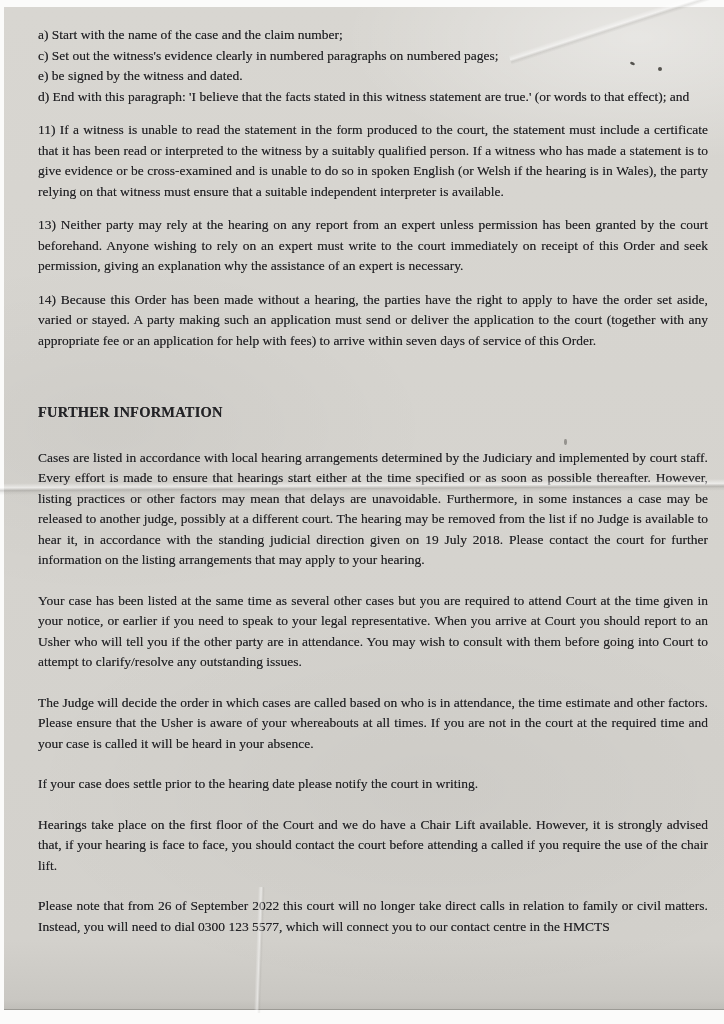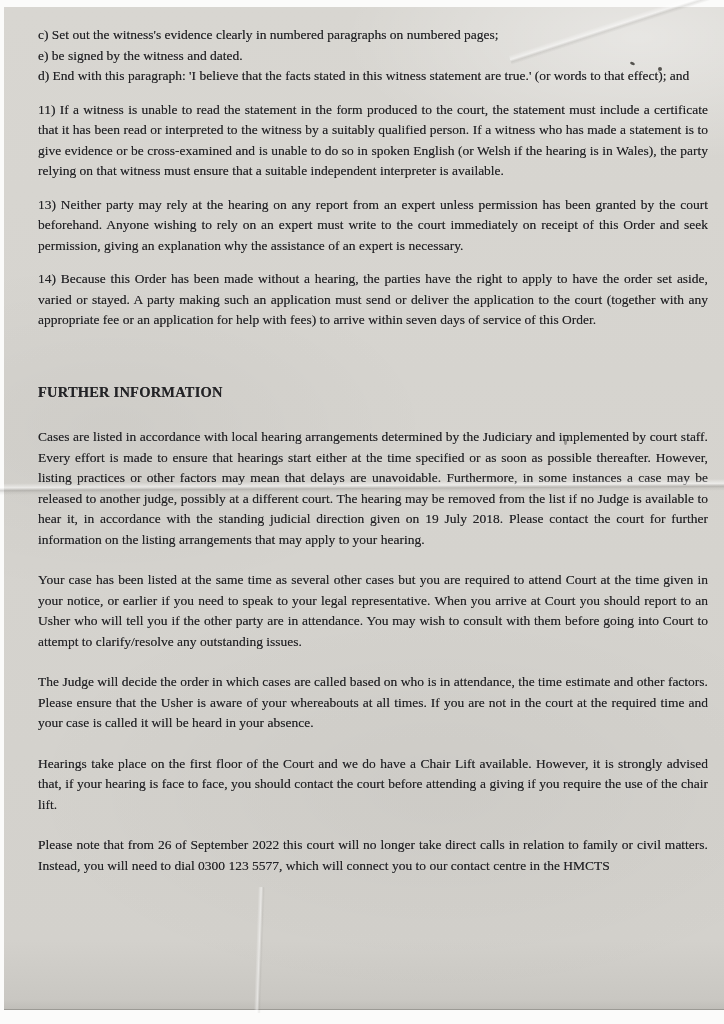--- a/index.html
+++ b/index.html
@@ -104,36 +104,38 @@
   .speck.s2 { left: 654px; top: 60px; width: 4px; height: 4px; }
   .speck.s3 { left: 560px; top: 432px; width: 3px; height: 6px; opacity: .5; border-radius: 40%; }
 </style>
 </head>
 <body>
 
 <div class="paper">
   <div class="content">
 
     <div>
+      <p>a) Start with the name of the case and the claim number;</p>
       <p>c) Set out the witness's evidence clearly in numbered paragraphs on numbered pages;</p>
       <p>e) be signed by the witness and dated.</p>
       <p>d) End with this paragraph: 'I believe that the facts stated in this witness statement are true.' (or words to that effect); and</p>
     </div>
 
     <p class="num-para">11) If a witness is unable to read the statement in the form produced to the court, the statement must include a certificate that it has been read or interpreted to the witness by a suitably qualified person. If a witness who has made a statement is to give evidence or be cross-examined and is unable to do so in spoken English (or Welsh if the hearing is in Wales), the party relying on that witness must ensure that a suitable independent interpreter is available.</p>
     <p class="num-para">13) Neither party may rely at the hearing on any report from an expert unless permission has been granted by the court beforehand. Anyone wishing to rely on an expert must write to the court immediately on receipt of this Order and seek permission, giving an explanation why the assistance of an expert is necessary.</p>
     <p class="num-para">14) Because this Order has been made without a hearing, the parties have the right to apply to have the order set aside, varied or stayed. A party making such an application must send or deliver the application to the court (together with any appropriate fee or an application for help with fees) to arrive within seven days of service of this Order.</p>
 
     <h2 class="fi-heading">FURTHER INFORMATION</h2>
 
     <p class="fi-para first-fi">Cases are listed in accordance with local hearing arrangements determined by the Judiciary and implemented by court staff. Every effort is made to ensure that hearings start either at the time specified or as soon as possible thereafter. However, listing practices or other factors may mean that delays are unavoidable. Furthermore, in some instances a case may be released to another judge, possibly at a different court. The hearing may be removed from the list if no Judge is available to hear it, in accordance with the standing judicial direction given on 19 July 2018. Please contact the court for further information on the listing arrangements that may apply to your hearing.</p>
     <p class="fi-para">Your case has been listed at the same time as several other cases but you are required to attend Court at the time given in your notice, or earlier if you need to speak to your legal representative. When you arrive at Court you should report to an Usher who will tell you if the other party are in attendance. You may wish to consult with them before going into Court to attempt to clarify/resolve any outstanding issues.</p>
     <p class="fi-para">The Judge will decide the order in which cases are called based on who is in attendance, the time estimate and other factors. Please ensure that the Usher is aware of your whereabouts at all times. If you are not in the court at the required time and your case is called it will be heard in your absence.</p>
+    <p class="fi-para">If your case does settle prior to the hearing date please notify the court in writing.</p>
 
-    <p class="fi-para"><span>Hearings take place on the first floor of the Court and we do have a Chair Lift available. However, it is strongly advised that, </span><strong>if your hearing is face to face</strong><span>, you should </span><strong>contact the court</strong><span> before attending a giving </span><strong>if you require the use of the chair lift</strong><span>.</span></p>
+    <p class="fi-para"><span>Hearings take place on the first floor of the Court and we do have a Chair Lift available. However, it is strongly advised that, </span><strong>if your hearing is face to face</strong><span>, you should </span><strong>contact the court</strong><span> before attending a called </span><strong>if you require the use of the chair lift</strong><span>.</span></p>
 
     <p class="fi-para"><span>Please note that from 26 of September 2022 this court will no longer take direct calls in relation to family or civil matters. Instead, you will need to dial </span><strong>0300 123 5577</strong><span>, which will connect you to our contact centre in the HMCTS</span></p>
 
   </div>
 
   <div class="crease-h"></div>
   <div class="crease-tr"></div>
   <div class="crease-v"></div>
   <div class="speck s1"></div>
   <div class="speck s2"></div>

